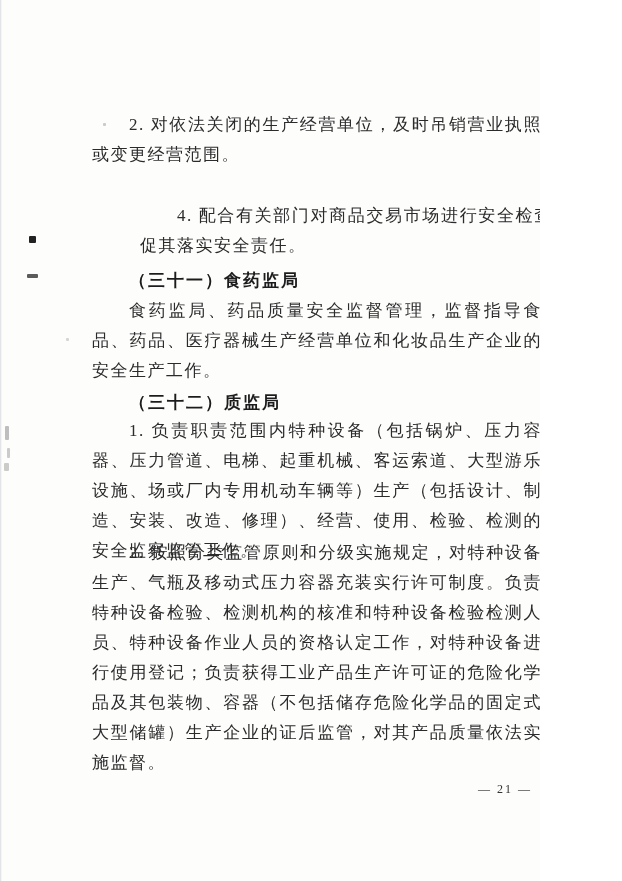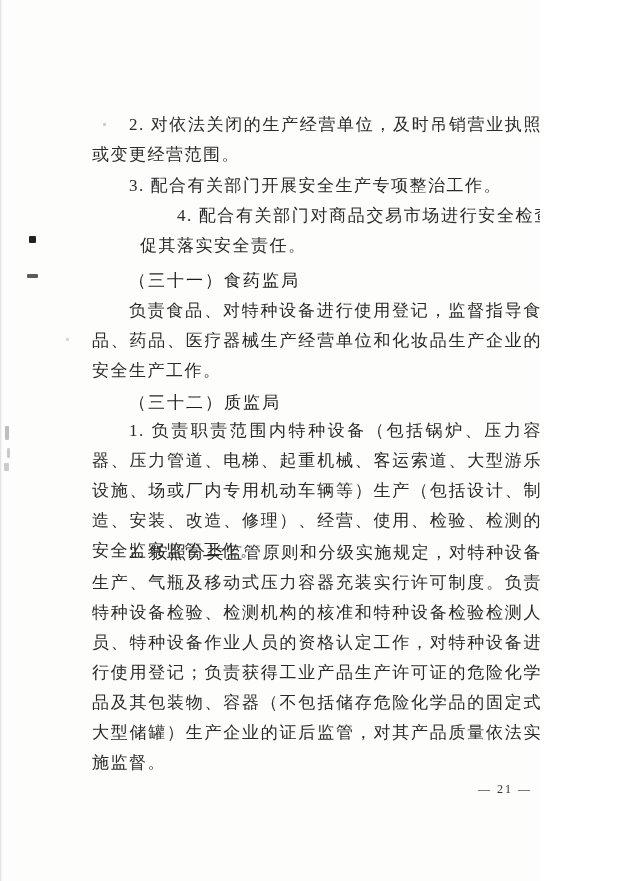--- a/index.html
+++ b/index.html
@@ -30,21 +30,21 @@
     font-size: 17px;
     line-height: 30px;
     letter-spacing: 1.5px;
     text-align: justify;
     text-justify: inter-character;
     white-space: normal;
   }
   .indent { text-indent: 37px; }
   .heading {
     font-family: "Liberation Sans", "DejaVu Sans", sans-serif;
-    font-weight: 400;
+    font-weight: 700;
     color: #1c1c1c;
     letter-spacing: 2px;
   }
   .p1  { top: 110px; }
   .p2  { top: 171px; }
   .p3  { top: 201px; margin-left: 48px; }
   .h31 { top: 266px; }
   .p31 { top: 296px; }
   .h32 { top: 388px; }
   .p321{ top: 416px; }
@@ -80,27 +80,26 @@
 </style>
 </head>
 <body>
 
 <div class="page">
 
   <div class="edge-left"></div>
 
   <div class="content-block indent p1">2. 对依法关闭的生产经营单位，及时吊销营业执照或变更经营范围。</div>
 
-  <div class="content-block indent p2">3. 配合有关部门开展安全生产专项整治工作。</div>
 
   <div class="content-block indent p3">4. 配合有关部门对商品交易市场进行安全检查并督促其落实安全责任。</div>
 
   <div class="content-block indent heading h31">（三十一）食药监局</div>
 
-  <div class="content-block indent p31">负责食品、对特种设备进行使用登记，监督指导食品、药品、医疗器械生产经营单位和化妆品生产企业的安全生产工作。</div>
+  <div class="content-block indent p31">食药监局、药品质量安全监督管理，监督指导食品、药品、医疗器械生产经营单位和化妆品生产企业的安全生产工作。</div>
 
   <div class="content-block indent heading h32">（三十二）质监局</div>
 
   <div class="content-block indent p321">1. 负责职责范围内特种设备（包括锅炉、压力容器、压力管道、电梯、起重机械、客运索道、大型游乐设施、场或厂内专用机动车辆等）生产（包括设计、制造、安装、改造、修理）、经营、使用、检验、检测的安全监察监管工作。</div>
 
   <div class="content-block indent p322">2. 按照分类监管原则和分级实施规定，对特种设备生产、气瓶及移动式压力容器充装实行许可制度。负责特种设备检验、检测机构的核准和特种设备检验检测人员、特种设备作业人员的资格认定工作，对特种设备进行使用登记；负责获得工业产品生产许可证的危险化学品及其包装物、容器（不包括储存危险化学品的固定式大型储罐）生产企业的证后监管，对其产品质量依法实施监督。</div>
 
 
   <div class="page-number">— 21 —</div>
 

